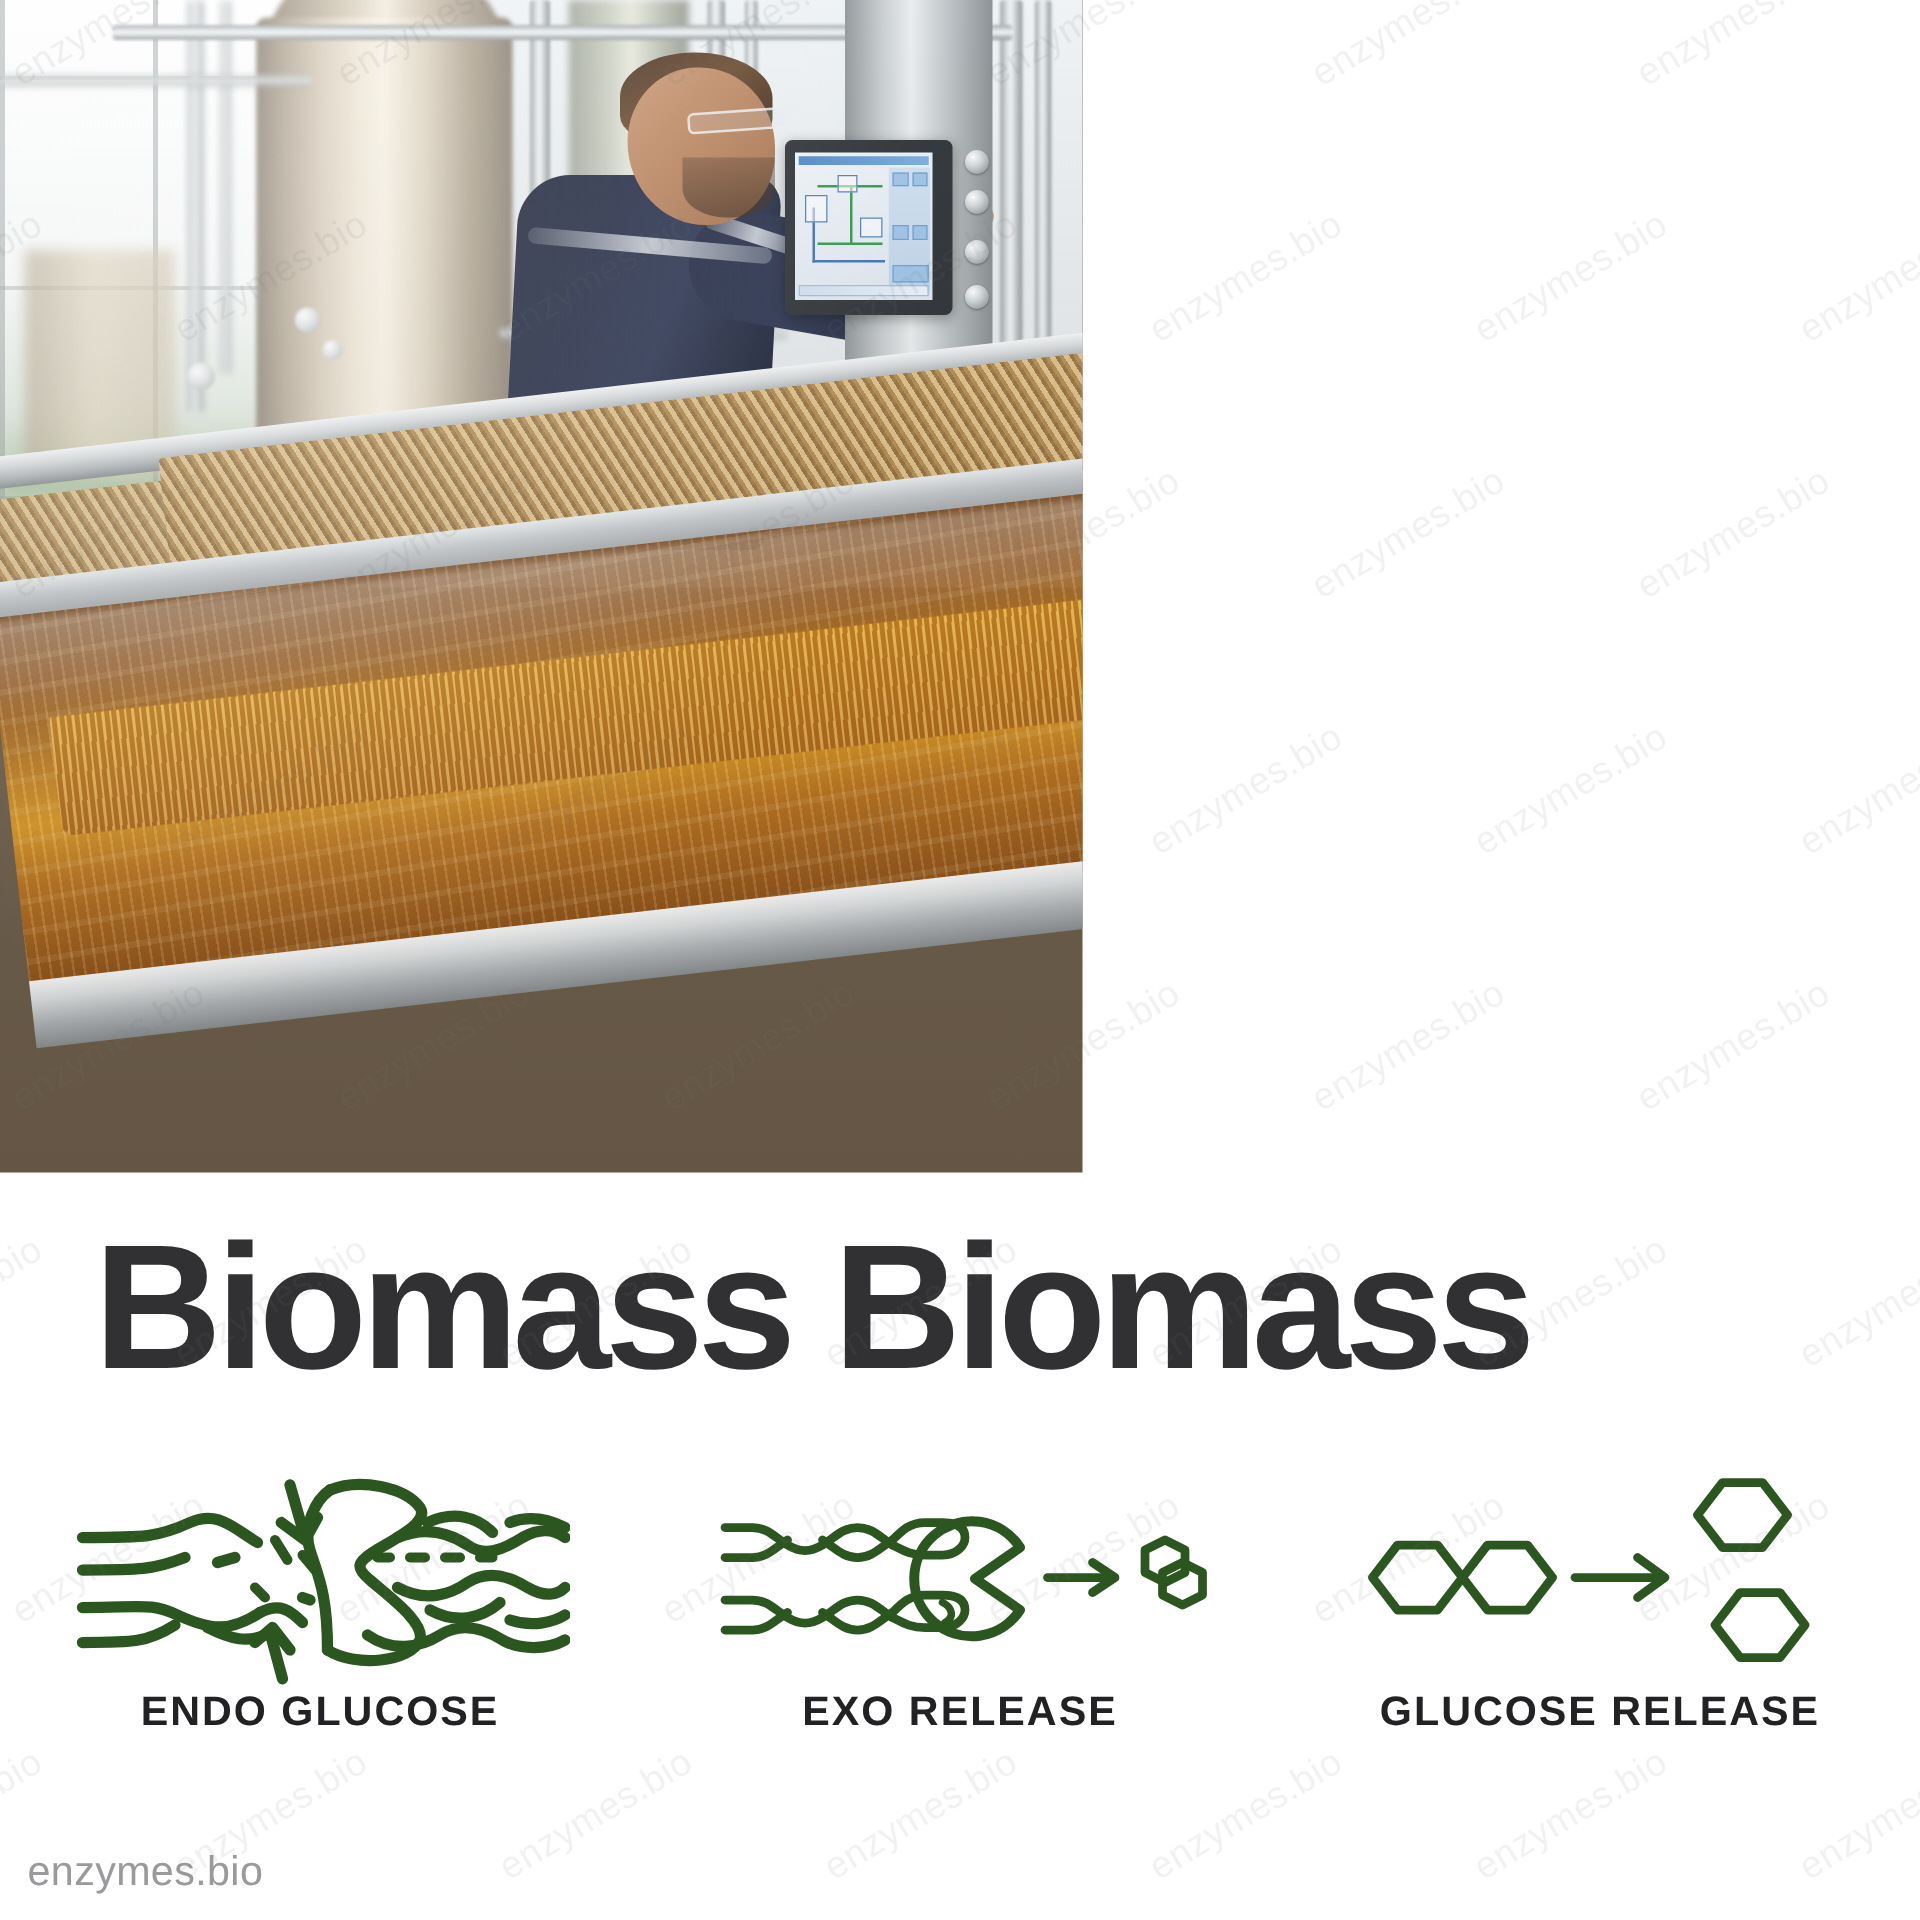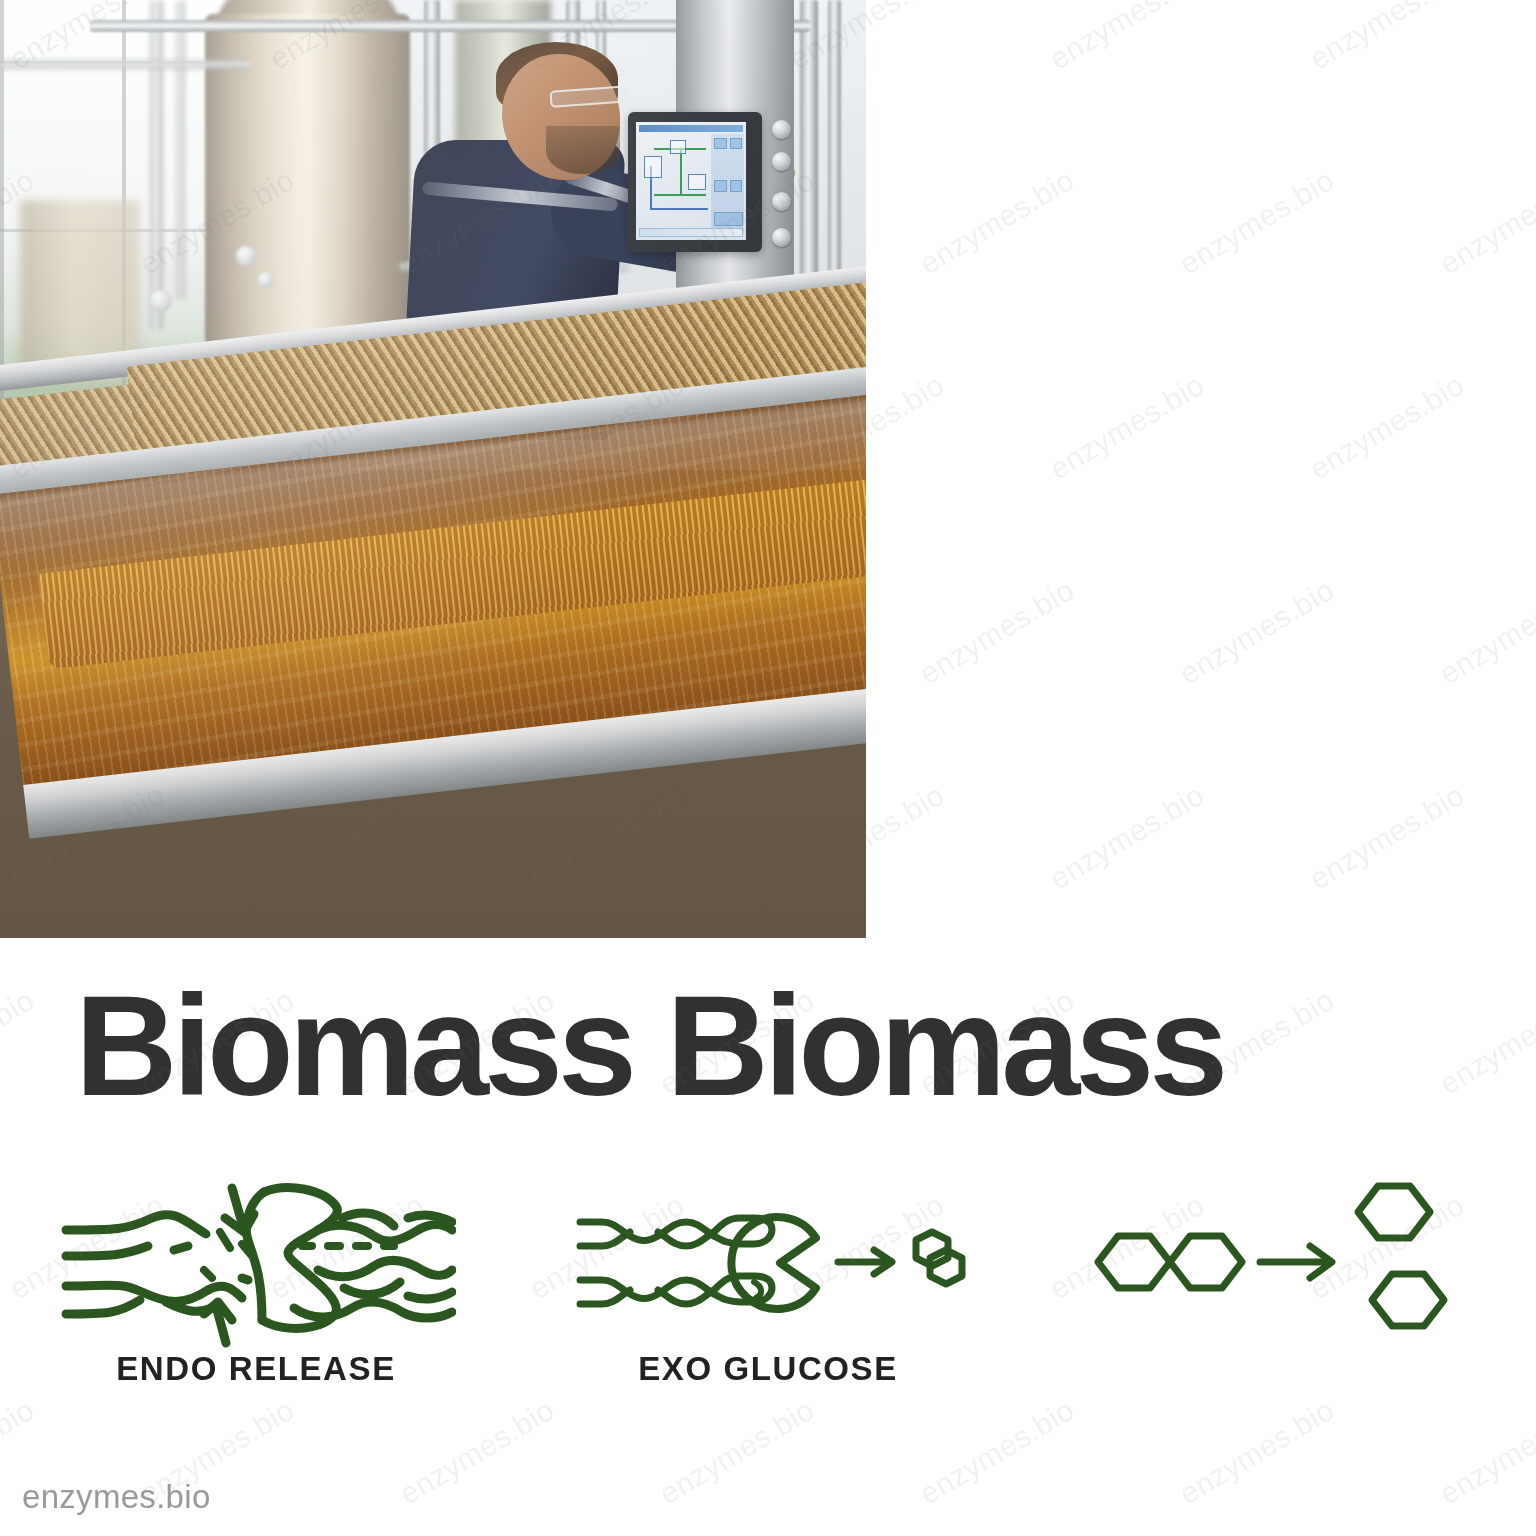--- a/index.html
+++ b/index.html
@@ -397,21 +397,21 @@
         <path d="M246 68 h10 M272 68 h12 M300 68 h12 M328 68 h10" stroke-width="8"></path>
         <path d="M262 52 C286 42 306 50 318 58 C332 68 346 62 362 52 C376 44 388 46 396 52"></path>
         <path d="M262 92 C284 104 304 98 318 88 C334 78 350 82 366 92 C380 100 390 98 396 92"></path>
         <path d="M286 40 C308 30 326 36 338 48"></path>
         <path d="M288 110 C310 122 330 116 344 104"></path>
         <path d="M352 40 C368 34 384 38 396 44"></path>
         <path d="M352 118 C370 124 386 120 396 114"></path>
         <path d="M238 130 C258 144 280 140 296 130 C312 120 330 124 346 134 C360 142 382 142 396 134"></path>
       </svg>
     </div>
-    <div class="icon-label">ENDO RELEASE</div>
+    <div class="icon-label">ENDO GLUCOSE</div>
   </div>
 
   <div class="icon-cell">
     <div class="icon-art">
       <svg width="400" height="170" viewBox="0 0 400 170" fill="none" stroke="#2c561f" stroke-width="7" stroke-linecap="round" stroke-linejoin="round">
 
         <path d="M12 44 L34 44 C46 44 52 52 62 58 C72 64 80 64 90 58 C100 52 106 44 118 44 C130 44 136 52 146 58"></path>
         <path d="M12 68 L34 68 C46 68 52 60 62 54"></path>
         <path d="M90 54 C100 60 106 68 118 68 C130 68 136 60 146 54"></path>
         <path d="M146 58 C154 62 160 66 172 66 L186 66 C198 66 204 58 204 52 C204 44 198 40 186 40 L172 40 C160 40 154 46 146 54"></path>
@@ -424,37 +424,38 @@
 
         <path d="M248 60 A46 46 0 1 0 248 110 L212 85 Z" stroke-width="8"></path>
 
         <path d="M270 84 L322 84" stroke-width="7"></path>
         <path d="M306 72 L324 84 L306 96" stroke-width="7"></path>
 
         <path d="M348 62 L364 54 L380 62 L380 80 L364 88 L348 80 Z" stroke-width="7"></path>
         <path d="M380 80 L396 72 L412 80 L412 98 L396 106 L380 98 Z" stroke-width="7" transform="translate(-18,0)"></path>
       </svg>
     </div>
-    <div class="icon-label">EXO GLUCOSE</div>
+    <div class="icon-label">EXO RELEASE</div>
   </div>
 
   <div class="icon-cell">
     <div class="icon-art">
       <svg width="400" height="170" viewBox="0 0 400 170" fill="none" stroke="#2c561f" stroke-width="7" stroke-linecap="round" stroke-linejoin="round">
 
         <path d="M18 84 L38 58 L70 58 L90 84 L70 110 L38 110 Z"></path>
         <path d="M90 84 L110 58 L142 58 L162 84 L142 110 L110 110 Z"></path>
 
         <path d="M180 84 L250 84"></path>
         <path d="M230 68 L252 84 L230 100"></path>
 
         <path d="M278 34 L298 8 L330 8 L350 34 L330 60 L298 60 Z"></path>
         <path d="M292 122 L312 96 L344 96 L364 122 L344 148 L312 148 Z"></path>
       </svg>
     </div>
+    <div class="icon-label">GLUCOSE RELEASE</div>
   </div>
 </div>
 
 <div class="brand">enzymes.bio</div>
 
 <div class="wm" id="wm">
     <span style="left: 0px; top: 0px;">enzymes.bio</span>
     <span style="left: 260px; top: 0px;">enzymes.bio</span>
     <span style="left: 520px; top: 0px;">enzymes.bio</span>
     <span style="left: 780px; top: 0px;">enzymes.bio</span>

